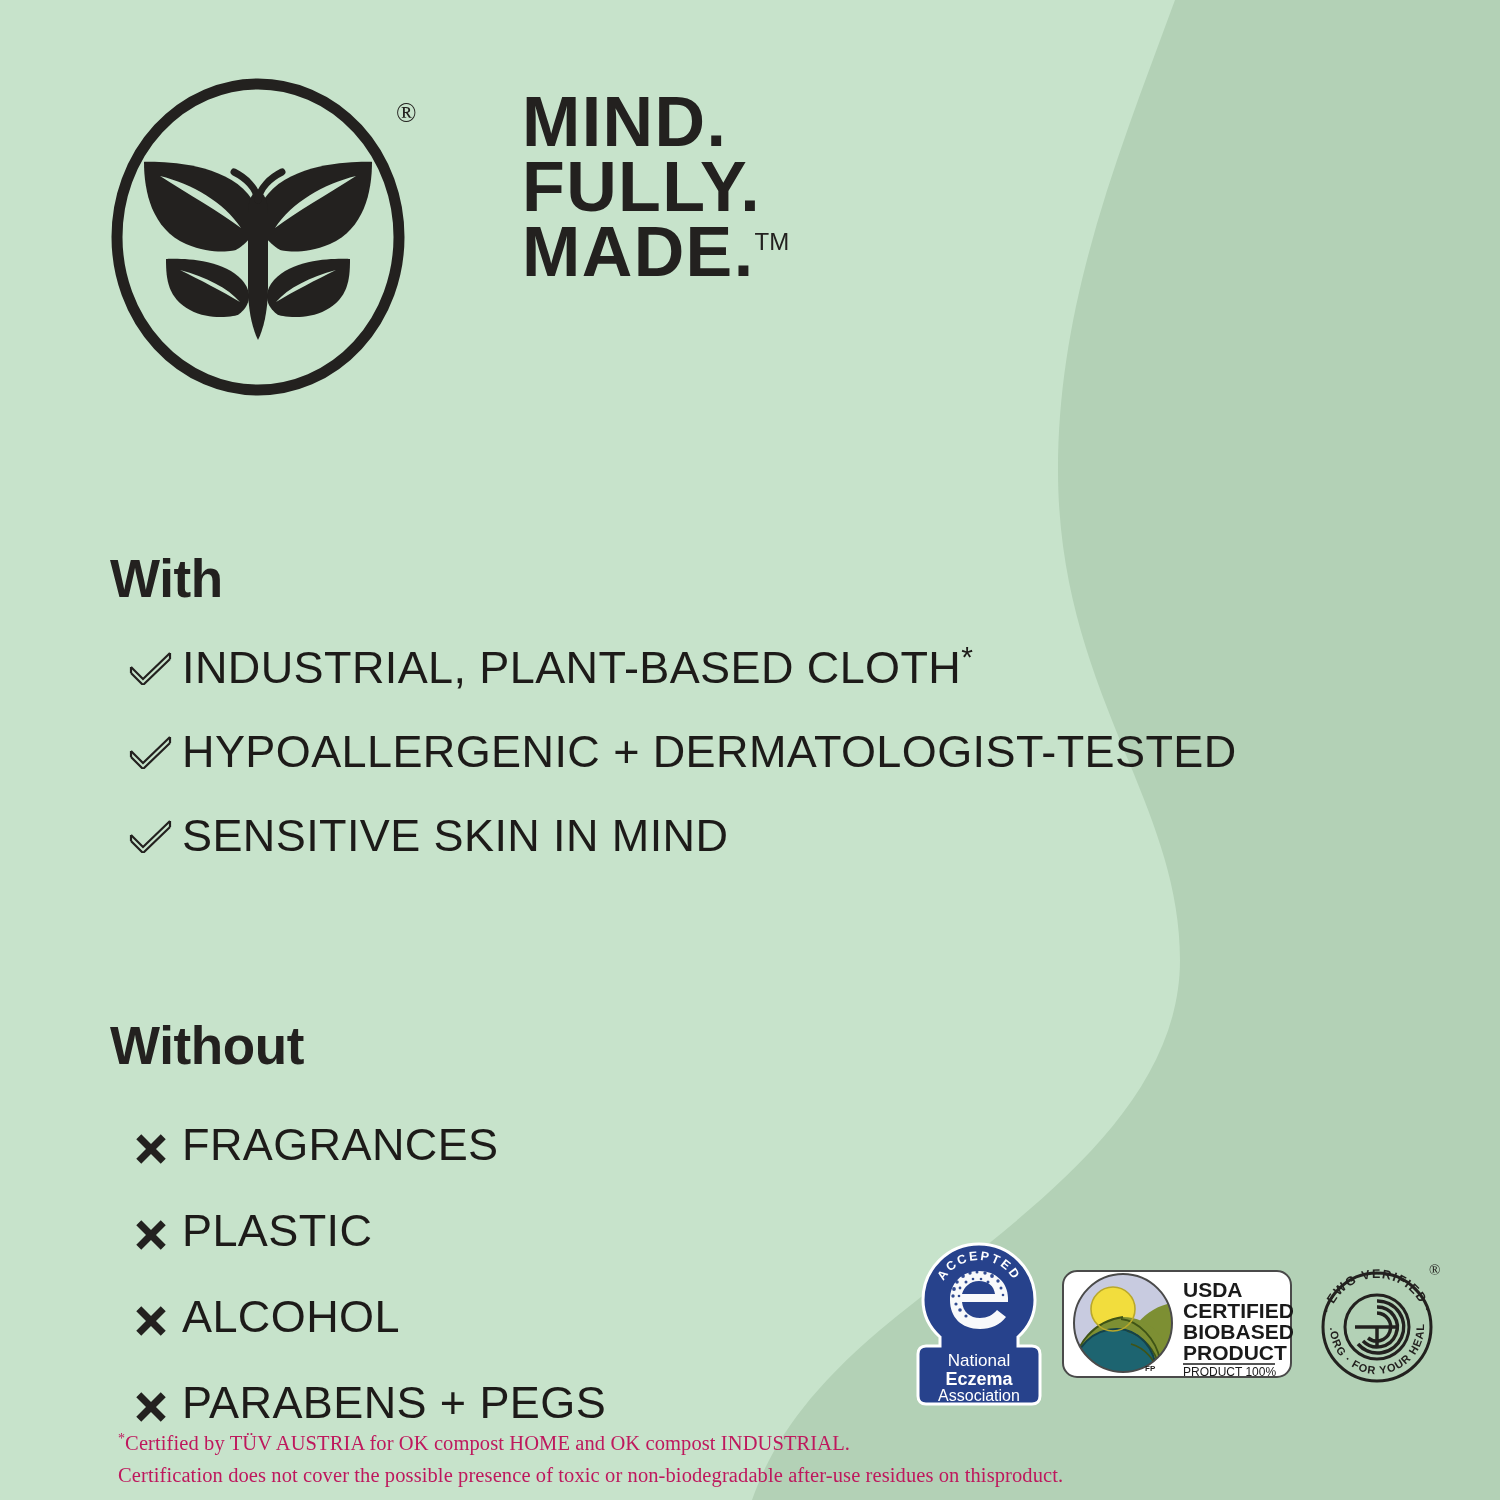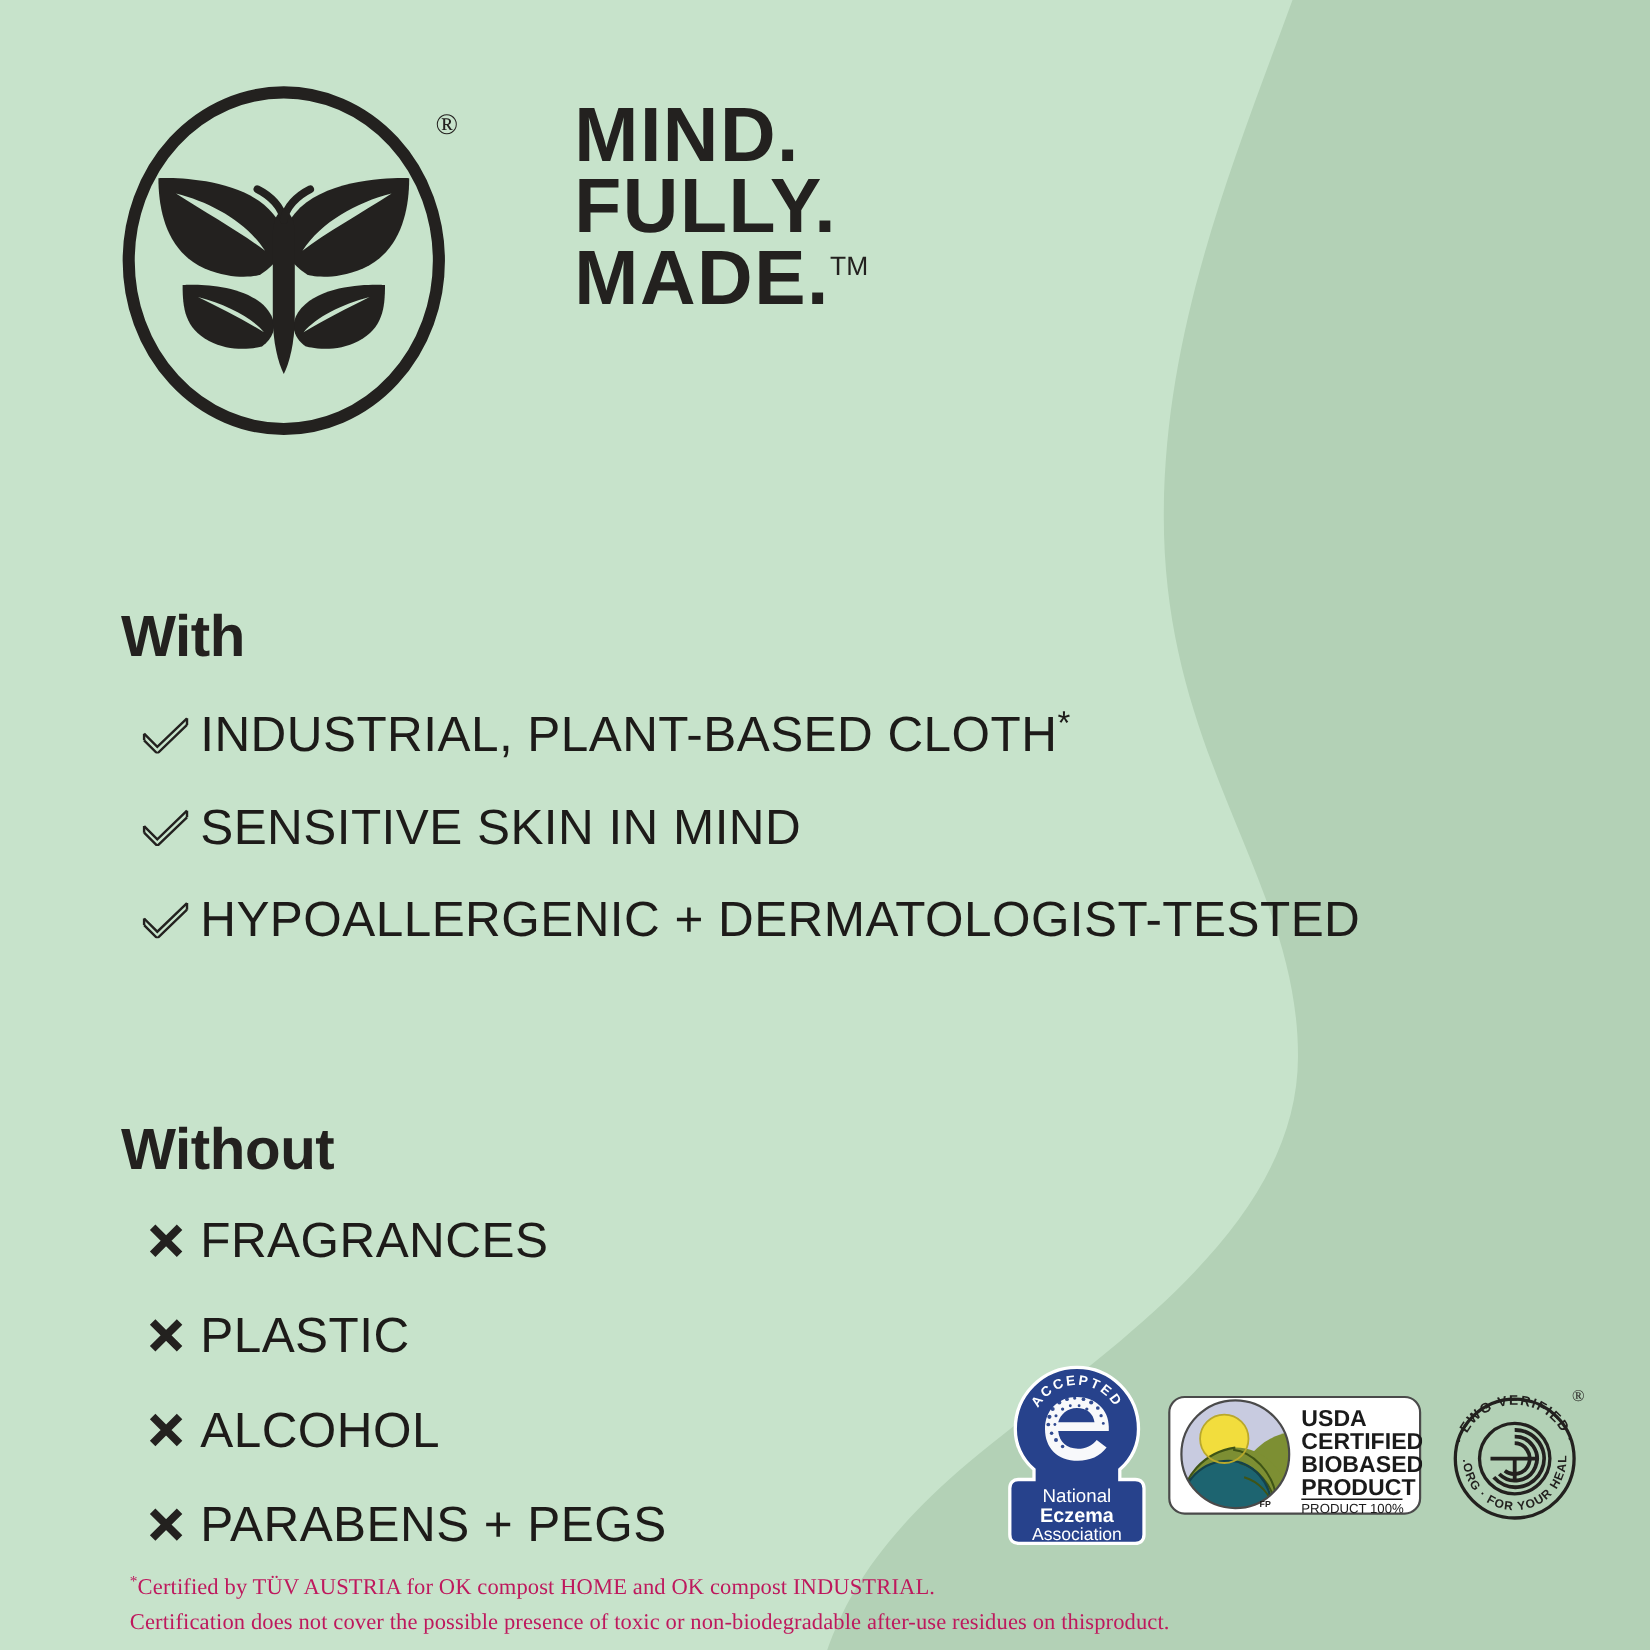--- a/index.html
+++ b/index.html
@@ -27,21 +27,21 @@
       color:#23211f;letter-spacing:-0.4px;line-height:1;margin-top:19px;}
   #with-head{top:533px;}
   #without-head{top:1000px;}
 
   
   .list{position:absolute;left:120px;}
   #with-list{top:625px;}
   #without-list{top:1085px;}
   .row{display:flex;align-items:center;}
   #with-list .row{height:84px;}
-  #without-list .row{height:86px;}
+  #without-list .row{height:86px;align-items:flex-end;}
   .ico{flex:0 0 auto;display:flex;align-items:center;justify-content:center;}
   .ico.check{width:62px;height:48px;}
   .ico.cross{width:62px;height:44px;}
   .row-label{font-size:45px;color:#1d1b19;letter-spacing:0.4px;
      font-family:"Liberation Sans",sans-serif;white-space:nowrap;}
   .row-label .star{font-size:30px;vertical-align:16px;}
 
   
   .badges{position:absolute;left:915px;top:1238px;width:510px;height:175px;
      display:flex;align-items:center;gap:18px;}
@@ -130,33 +130,33 @@
 
     <div class="row">
       <span class="ico check">
         <svg viewBox="0 0 46 36" width="46" height="36">
           <path d="M3,18 L15,30 L42,4" fill="none" stroke="#23211f" stroke-width="2.2"></path>
           <path d="M3,18 L15,30 L42,4" fill="none" stroke="#23211f" stroke-width="2.2" transform="translate(0,6)"></path>
           <path d="M3,18 L3,24" stroke="#23211f" stroke-width="2.2"></path>
           <path d="M42,4 L42,10" stroke="#23211f" stroke-width="2.2"></path>
         </svg>
       </span>
-      <span class="row-label"><span>SENSITIVE SKIN IN MIND</span><span class="star"></span></span>
+      <span class="row-label"><span>HYPOALLERGENIC + DERMATOLOGIST-TESTED</span><span class="star"></span></span>
     </div>
 
     <div class="row">
       <span class="ico check">
         <svg viewBox="0 0 46 36" width="46" height="36">
           <path d="M3,18 L15,30 L42,4" fill="none" stroke="#23211f" stroke-width="2.2"></path>
           <path d="M3,18 L15,30 L42,4" fill="none" stroke="#23211f" stroke-width="2.2" transform="translate(0,6)"></path>
           <path d="M3,18 L3,24" stroke="#23211f" stroke-width="2.2"></path>
           <path d="M42,4 L42,10" stroke="#23211f" stroke-width="2.2"></path>
         </svg>
       </span>
-      <span class="row-label"><span>HYPOALLERGENIC + DERMATOLOGIST-TESTED</span><span class="star"></span></span>
+      <span class="row-label"><span>SENSITIVE SKIN IN MIND</span><span class="star"></span></span>
     </div>
   </div>
 
   <div class="sec-head" id="without-head">Without</div>
 
   <div class="list" id="without-list">
 
     <div class="row">
       <span class="ico cross">
         <svg viewBox="0 0 34 34" width="32" height="32">

